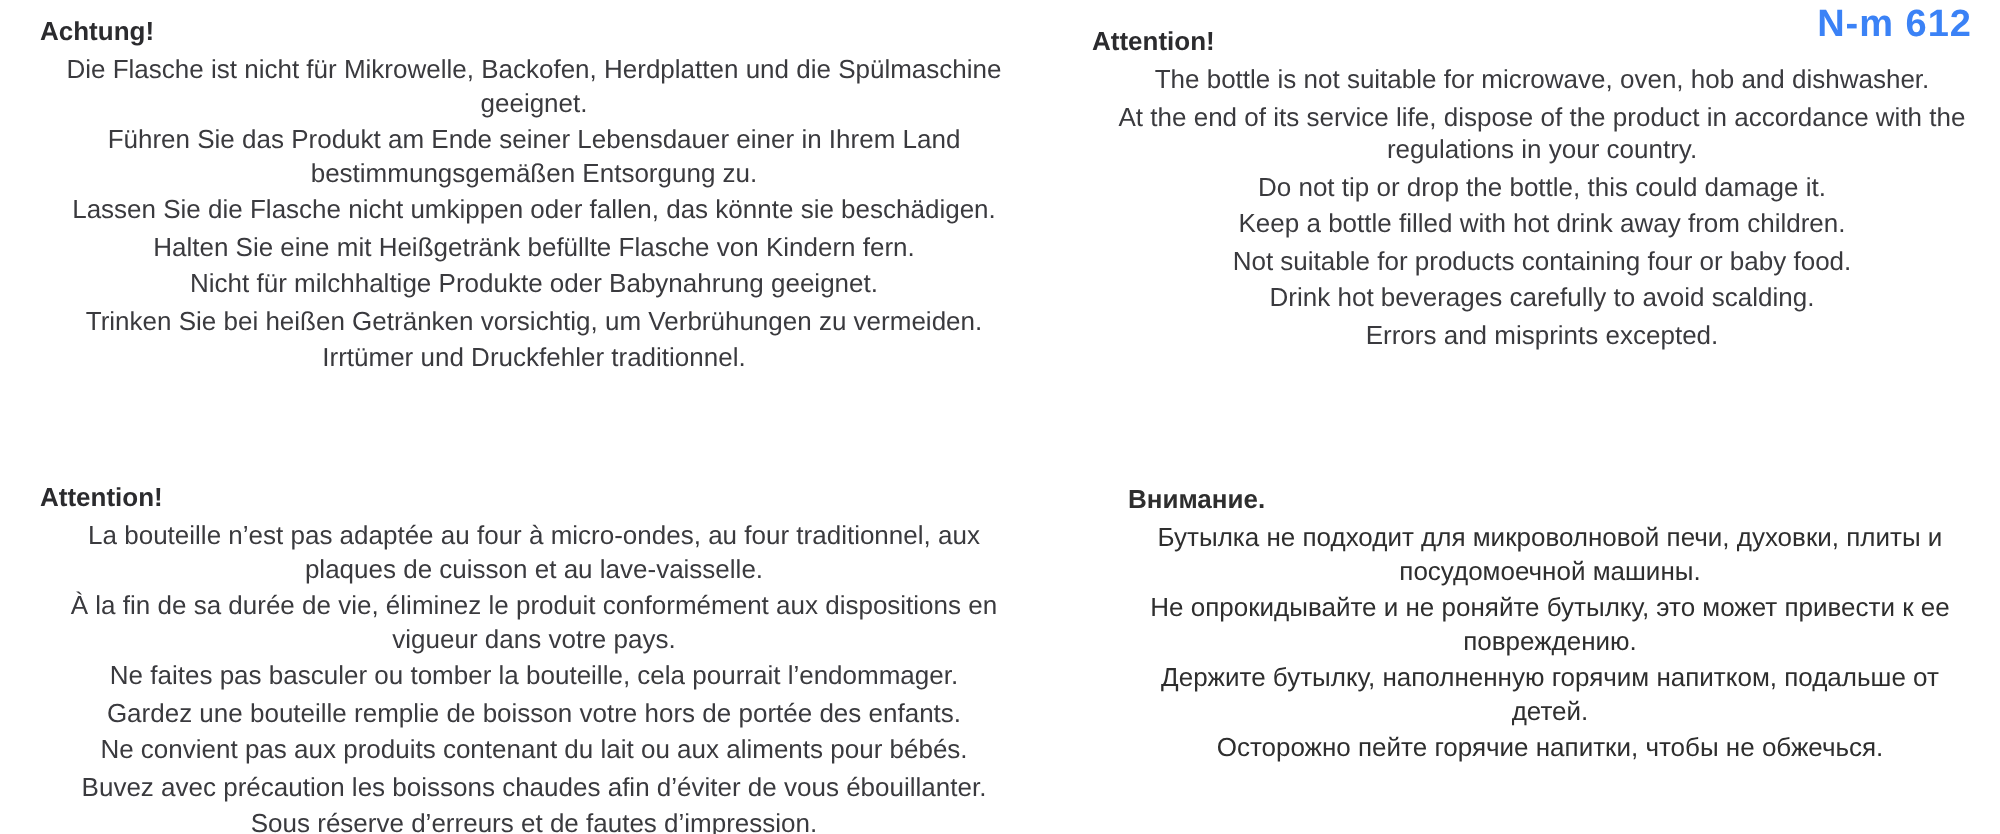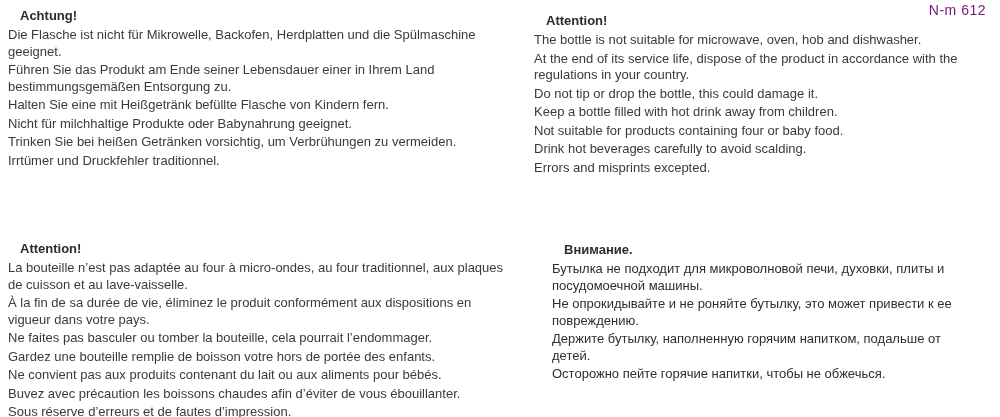--- a/index.html
+++ b/index.html
@@ -13,39 +13,40 @@
     height: 417px;
     background: #ffffff;
     overflow: hidden;
     font-family: "Liberation Sans", sans-serif;
     color: #3a3a3e;
   }
   .doc-code {
     position: absolute;
     top: 2px;
     right: 14px;
-    font-size: 14px;
-    font-weight: 400;
+    font-size: 19px;
+    font-weight: 700;
     letter-spacing: 0.5px;
-    color: #701a75;
+    color: #3b82f6;
   }
   .block {
     position: absolute;
   }
   .block h2 {
     margin: 0 0 4px 12px;
     font-size: 13px;
     font-weight: 700;
     color: #2b2b2e;
   }
   .block p {
-    margin: 0 0 2px 0;
+    margin: 0 0 2px 16px;
     font-size: 13px;
     line-height: 16.5px;
     color: #3a3a3e;
+    text-align: center;
   }
   .block-german  { left: 8px;   top: 8px;   width: 502px; }
   .block-english { left: 534px; top: 13px;  width: 458px; }
   .block-french  { left: 8px;   top: 241px; width: 502px; }
   .block-russian { left: 520px; top: 242px; width: 462px; }
   .block-russian h2,
   .block-russian p {
     color: #2e2e2e;
     padding-left: 32px;
   }
@@ -54,20 +55,21 @@
 <body>
 
 <div class="page">
 
   <div class="doc-code">N-m 612</div>
 
   <section class="block block-german">
     <h2>Achtung!</h2>
     <p>Die Flasche ist nicht für Mikrowelle, Backofen, Herdplatten und die Spülmaschine geeignet.</p>
     <p>Führen Sie das Produkt am Ende seiner Lebensdauer einer in Ihrem Land bestimmungsgemäßen Entsorgung zu.</p>
+    <p>Lassen Sie die Flasche nicht umkippen oder fallen, das könnte sie beschädigen.</p>
     <p>Halten Sie eine mit Heißgetränk befüllte Flasche von Kindern fern.</p>
     <p>Nicht für milchhaltige Produkte oder Babynahrung geeignet.</p>
     <p>Trinken Sie bei heißen Getränken vorsichtig, um Verbrühungen zu vermeiden.</p>
     <p>Irrtümer und Druckfehler traditionnel.</p>
   </section>
 
   <section class="block block-english">
     <h2>Attention!</h2>
     <p>The bottle is not suitable for microwave, oven, hob and dishwasher.</p>
     <p>At the end of its service life, dispose of the product in accordance with the regulations in your country.</p>

